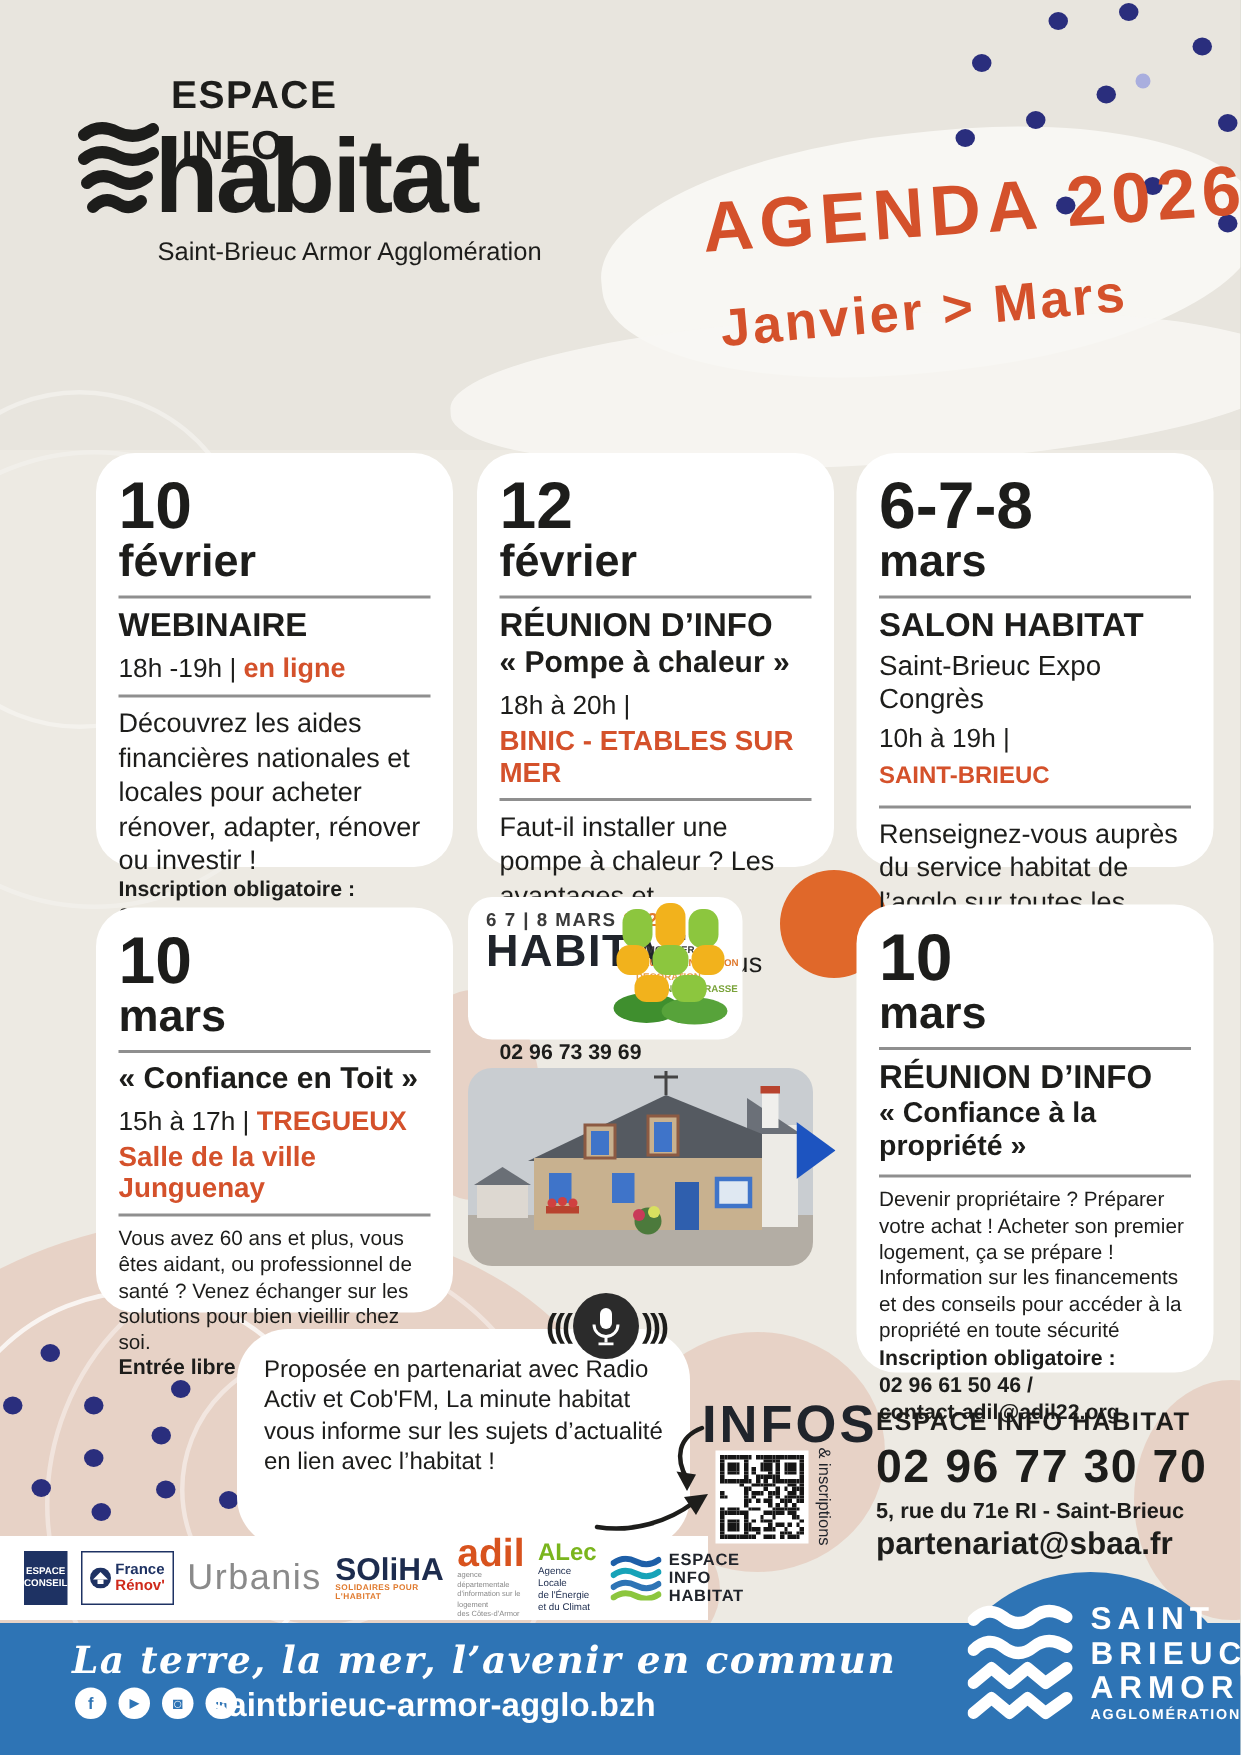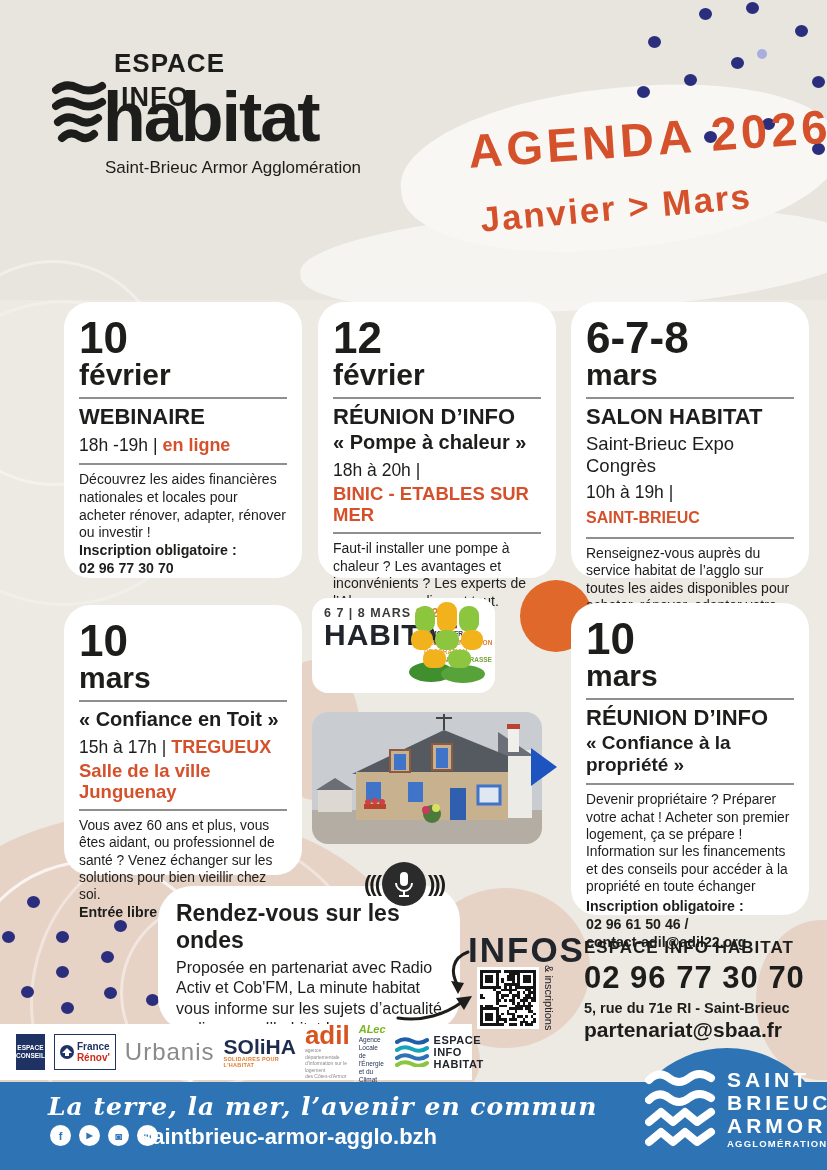--- a/index.html
+++ b/index.html
@@ -27,21 +27,21 @@
         box-sizing:border-box;z-index:3;}
   .day{font-size:44px;font-weight:bold;line-height:.95;}
   .month{font-size:30px;font-weight:bold;line-height:1.05;}
   .rule{border-top:2px solid #8f8f8f;margin:7px 0 6px;}
   .ev-title{font-size:22px;font-weight:bold;line-height:1.1;}
   .ev-sub{font-size:20px;font-weight:bold;line-height:1.15;margin-top:2px;}
   .ev-sub.reg{font-weight:normal;font-size:18.5px;margin-top:4px;}
   .ev-time{font-size:17.5px;margin-top:6px;}
   .loc{color:#d4512b;font-weight:bold;font-size:18px;}
   .ev-locline{color:#d4512b;font-weight:bold;font-size:18.5px;margin-top:3px;line-height:1.1;}
-  .ev-desc{font-size:14px;line-height:1.26;margin-top:6px;}
+  .ev-desc{font-size:18px;line-height:1.26;margin-top:6px;}
   .ev-note{font-size:14.2px;font-weight:bold;line-height:1.26;}
   
   .banner{position:absolute;left:312px;top:598px;width:183px;height:95px;background:#fff;border-radius:16px;
           z-index:3;box-sizing:border-box;padding:8px 6px 6px 12px;overflow:hidden;}
   .banner-dates{font-size:12.5px;font-weight:bold;letter-spacing:1px;color:#3a3a3a;}
   .banner-dates .orange{color:#e07a2e;}
   .banner-salon{font-size:27px;font-weight:bold;color:#e07a2e;letter-spacing:1px;line-height:1;margin-top:2px;}
   .banner-habitat{font-size:30px;font-weight:bold;color:#20242b;letter-spacing:1px;line-height:1;}
   .banner-tags{position:absolute;left:112px;top:32px;font-size:6.5px;font-weight:bold;line-height:1.35;}
   .banner-chair{position:absolute;right:2px;top:2px;}
@@ -76,21 +76,21 @@
   .p-ec{background:#1e3263;color:#fff;font-size:6.5px;font-weight:bold;width:34px;height:36px;
         display:flex;align-items:center;justify-content:center;text-align:center;line-height:1.3;}
   .p-fr{border:1px solid #1e3263;height:34px;display:flex;align-items:center;gap:3px;padding:0 5px;font-size:10px;font-weight:bold;}
   .p-fr .fr1{color:#1e3263;} .p-fr .fr2{color:#cf2a1b;display:block;}
   .p-urbanis{color:#8a8a8a;font-size:24px;letter-spacing:1px;}
   .p-soliha{color:#1d2c4e;font-size:21px;font-weight:bold;line-height:1;}
   .p-soliha small{display:block;font-size:5.5px;color:#e07a2e;font-weight:bold;letter-spacing:.3px;}
   .p-adil{color:#d8531e;font-size:26px;font-weight:bold;line-height:.9;}
   .p-adil small{display:block;font-size:5px;color:#8a8a8a;font-weight:normal;line-height:1.3;}
   .p-alec{line-height:1;}
-  .p-alec .alec-name{font-size:11px;font-weight:bold;color:#7ab51d;font-style:italic;}
+  .p-alec .alec-name{font-size:16px;font-weight:bold;color:#7ab51d;}
   .p-alec small{display:block;font-size:6.5px;color:#1d2c4e;line-height:1.25;}
   .p-eih{display:flex;align-items:center;gap:5px;}
   .p-eih .eih-txt{font-size:11px;font-weight:bold;color:#20242b;line-height:1.1;letter-spacing:.5px;}
   
   .footer{position:absolute;left:0;top:1082px;width:827px;height:88px;background:#2e74b5;z-index:3;}
   .footer-bump{position:absolute;left:620px;top:1048px;width:214px;height:214px;border-radius:50%;background:#2e74b5;z-index:3;}
   .tagline{position:absolute;left:48px;top:1092px;font-size:25px;color:#fff;z-index:4;
            font-family:"DejaVu Serif",serif;font-style:italic;font-weight:bold;letter-spacing:1px;}
   .social-row{position:absolute;left:50px;top:1125px;display:flex;gap:8px;align-items:center;z-index:4;}
   .soc{width:21px;height:21px;border-radius:50%;background:#fff;color:#2e74b5;font-size:11px;font-weight:bold;
@@ -277,41 +277,40 @@
     <polygon points="0,0 26,19 0,38" fill="#1d54c0"></polygon>
   </svg>
 
   <article class="card" style="left:571px;top:603px;height:312px;">
     <div class="day">10</div>
     <div class="month">mars</div>
     <div class="rule"></div>
     <div class="ev-title">RÉUNION D’INFO</div>
     <div class="ev-sub" style="font-size:19px;">« Confiance à la propriété »</div>
     <div class="rule"></div>
-    <div class="ev-desc" style="font-size:13.8px;">Devenir propriétaire ? Préparer votre achat ! Acheter son premier logement, ça se prépare ! Information sur les financements et des conseils pour accéder à la propriété en toute échanger</div>
+    <div class="ev-desc" style="font-size:13.8px;">Devenir propriétaire ? Préparer votre achat ! Acheter son premier logement, ça se prépare ! Information sur les financements et des conseils pour accéder à la propriété en toute sécurité</div>
     <div class="ev-note" style="margin-top:3px;">Inscription obligatoire :</div>
     <div class="ev-note">02 96 61 50 46 /</div>
     <div class="ev-note">contact-adil@adil22.org</div>
   </article>
 
   <div class="mic-wrap">
     <span class="mic-paren">(((</span>
     <div class="mic-circle">
       <svg width="20" height="26" viewBox="0 0 20 26">
         <rect x="6" y="1" width="8" height="14" rx="4" fill="#fff"></rect>
         <path d="M2 12 a8 8 0 0 0 16 0" fill="none" stroke="#fff" stroke-width="2"></path>
         <line x1="10" y1="20" x2="10" y2="24" stroke="#fff" stroke-width="2"></line>
         <line x1="5" y1="25" x2="15" y2="25" stroke="#fff" stroke-width="2"></line>
       </svg>
     </div>
     <span class="mic-paren">)))</span>
   </div>
 
   <div class="radio">
-    <div class="radio-title">Rendez-vous sur les ondes</div>
     <div class="radio-text">Proposée en partenariat avec Radio Activ et Cob'FM, La minute habitat vous informe sur les sujets d’actualité en lien avec l’habitat !</div>
   </div>
 
   <div class="infos-label">INFOS</div>
   <div class="infos-sub">&amp; inscriptions</div>
   <div class="qr">
       <div class="qr-grid" id="qr">
         <i style="grid-row:1;grid-column:1"></i>
         <i style="grid-row:1;grid-column:2"></i>
         <i style="grid-row:1;grid-column:3"></i>

